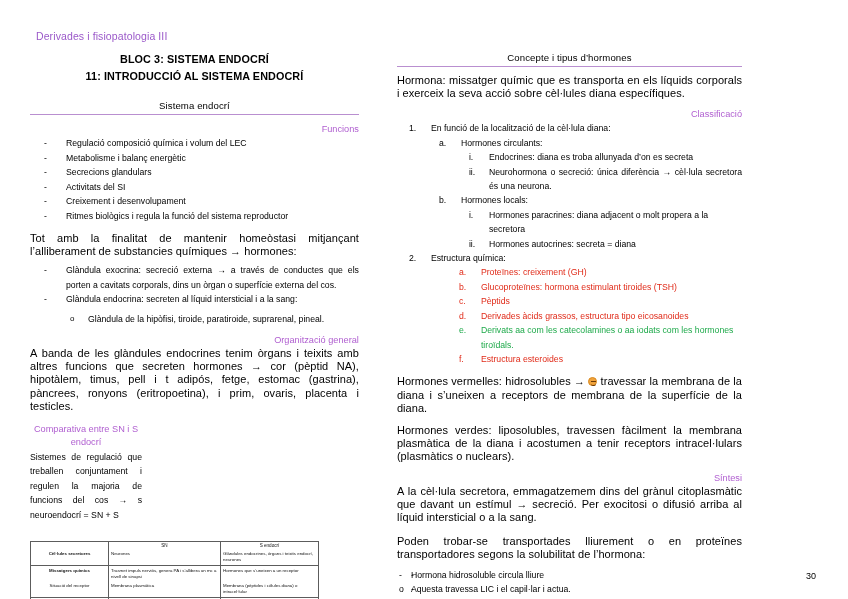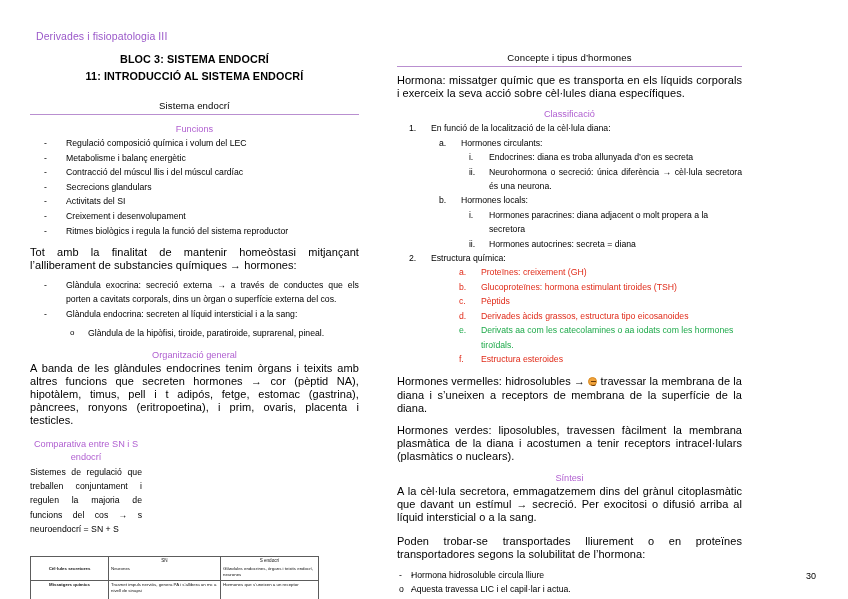--- a/index.html
+++ b/index.html
@@ -62,21 +62,21 @@
   }
   p.body {
     margin: 0 0 5px 0;
     font-size: 11px;
     line-height: 13.2px;
     text-align: justify;
     letter-spacing: 0.05px;
   }
   .subhead {
     color: #b05fd0;
-    text-align: center;
+    text-align: right;
     font-size: 9.2px;
     margin: 9px 0 2px 0;
   }
   ul.dash {
     list-style: none;
     margin: 0 0 5px 0;
     padding: 0;
   }
   ul.dash > li {
     font-size: 8.7px;
@@ -262,21 +262,20 @@
       <div class="doc-title">11: INTRODUCCIÓ AL SISTEMA ENDOCRÍ</div>
 
       <div class="section-head">Sistema endocrí</div>
       <hr class="rule">
 
 
       <div class="subhead">Funcions</div>
       <ul class="dash">
         <li>Regulació composició química i volum del LEC</li>
         <li>Metabolisme i balanç energètic</li>
-        <li>Contracció del múscul llis i del múscul cardíac</li>
         <li>Secrecions glandulars</li>
         <li>Activitats del SI</li>
         <li>Creixement i desenvolupament</li>
         <li>Ritmes biològics i regula la funció del sistema reproductor</li>
       </ul>
 
       <p class="body" style="margin-top:8px;">Tot amb la finalitat de mantenir homeòstasi mitjançant l’alliberament de substancies químiques → hormones:</p>
 
       <ul class="dash just" style="margin-top:5px;">
         <li>Glàndula exocrina: secreció externa → a través de conductes que els porten a cavitats corporals, dins un òrgan o superfície externa del cos.</li>

